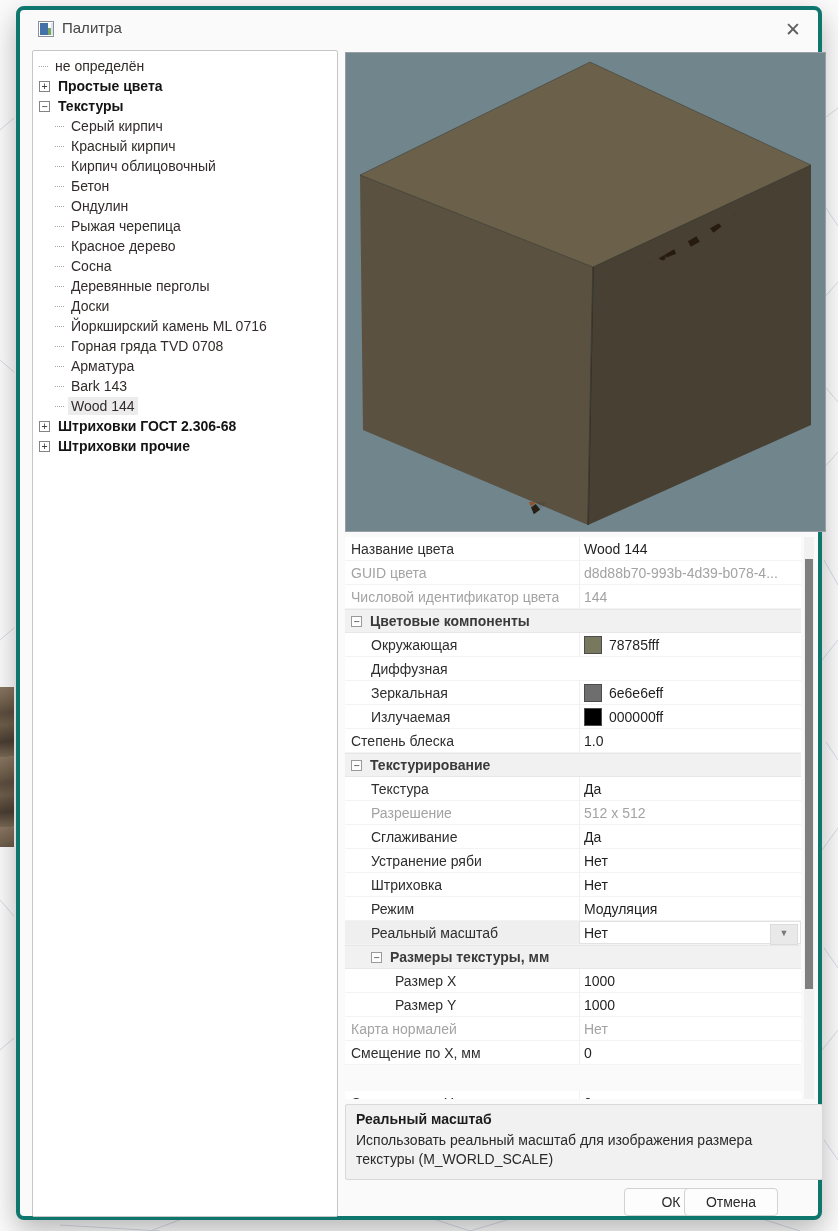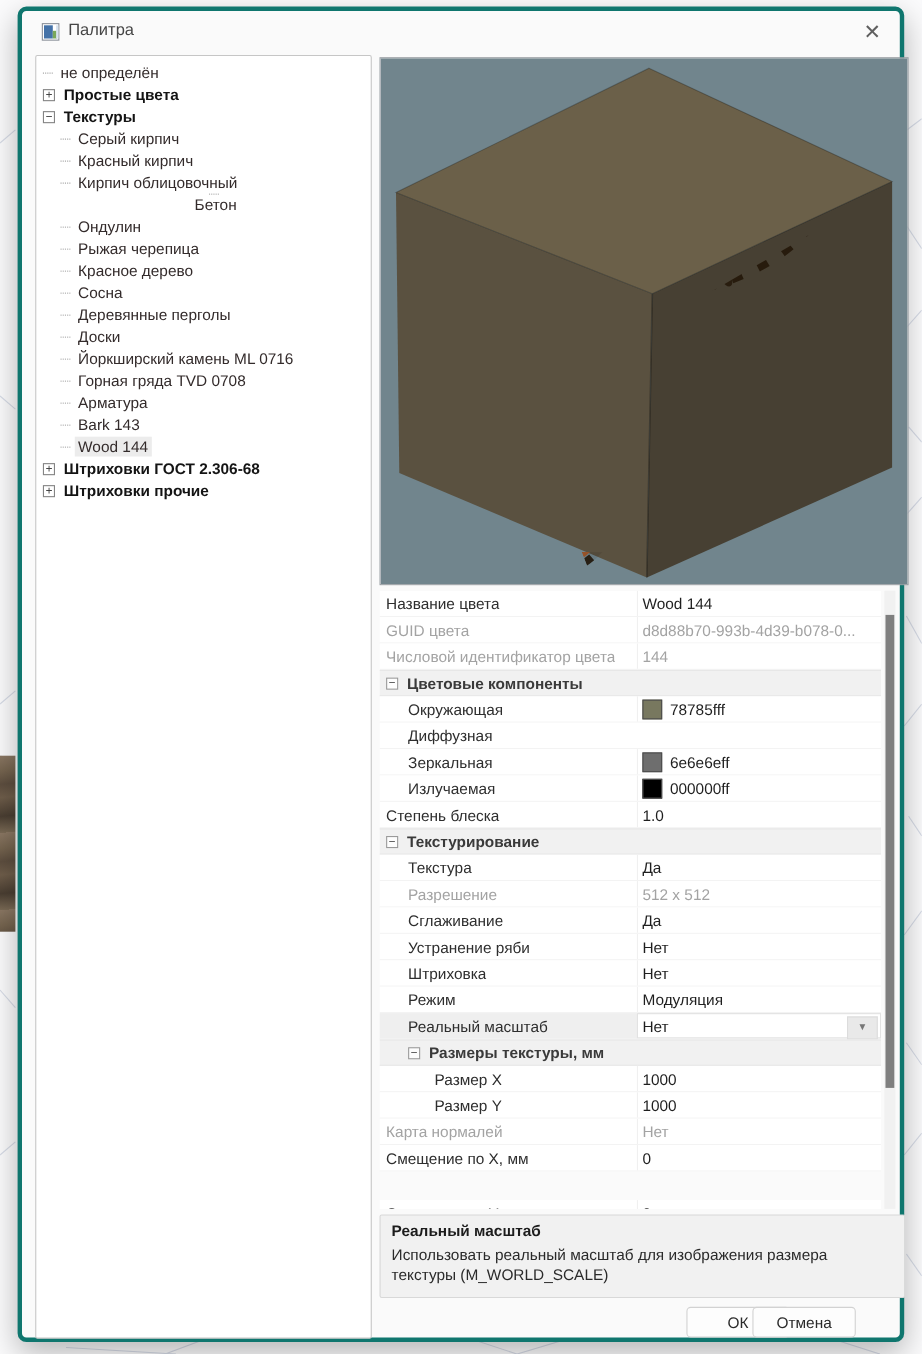--- a/index.html
+++ b/index.html
@@ -142,21 +142,21 @@
         <span class="tlabel">Серый кирпич</span>
       </div>
       <div class="trow" style="padding-left: 22px;">
         <span class="stub"></span>
         <span class="tlabel">Красный кирпич</span>
       </div>
       <div class="trow" style="padding-left: 22px;">
         <span class="stub"></span>
         <span class="tlabel">Кирпич облицовочный</span>
       </div>
-      <div class="trow" style="padding-left: 22px; flex-direction: column;">
+      <div class="trow" style="padding-left: 22px;">
         <span class="stub"></span>
         <span class="tlabel">Бетон</span>
       </div>
       <div class="trow" style="padding-left: 22px;">
         <span class="stub"></span>
         <span class="tlabel">Ондулин</span>
       </div>
       <div class="trow" style="padding-left: 22px;">
         <span class="stub"></span>
         <span class="tlabel">Рыжая черепица</span>
@@ -328,21 +328,21 @@
   <div class="grid" id="grid">
       <div class="grow" style="padding-left: 6px;">
         <span class="glabel" style="max-width: 222px;">Название цвета</span>
         <div class="gvalue">
           <span>Wood 144</span>
         </div>
       </div>
       <div class="grow disabled" style="padding-left: 6px;">
         <span class="glabel" style="max-width: 222px;">GUID цвета</span>
         <div class="gvalue">
-          <span>d8d88b70-993b-4d39-b078-0...</span>
+          <span>d8d88b70-993b-4d39-b078-4...</span>
         </div>
       </div>
       <div class="grow disabled" style="padding-left: 6px;">
         <span class="glabel" style="max-width: 222px;">Числовой идентификатор цвета</span>
         <div class="gvalue">
           <span>144</span>
         </div>
       </div>
       <div class="grow group" style="padding-left: 6px;">
         <span class="gexp">−</span>

